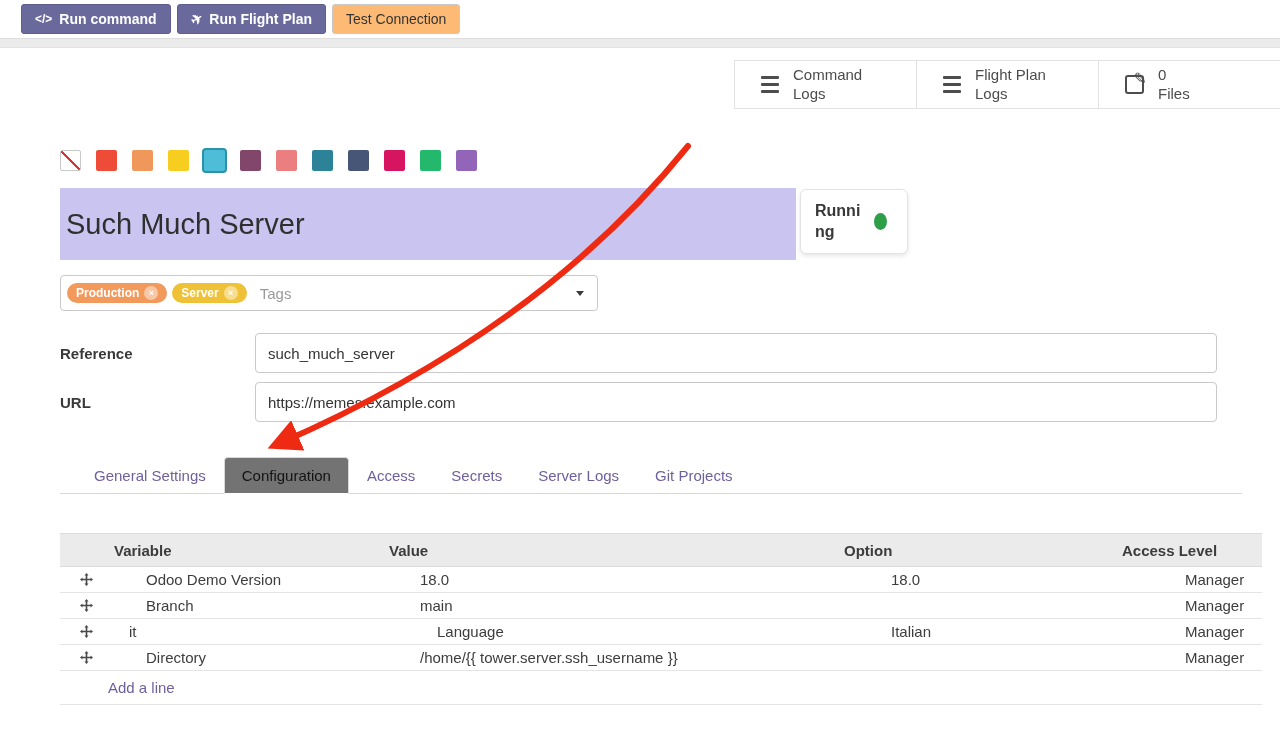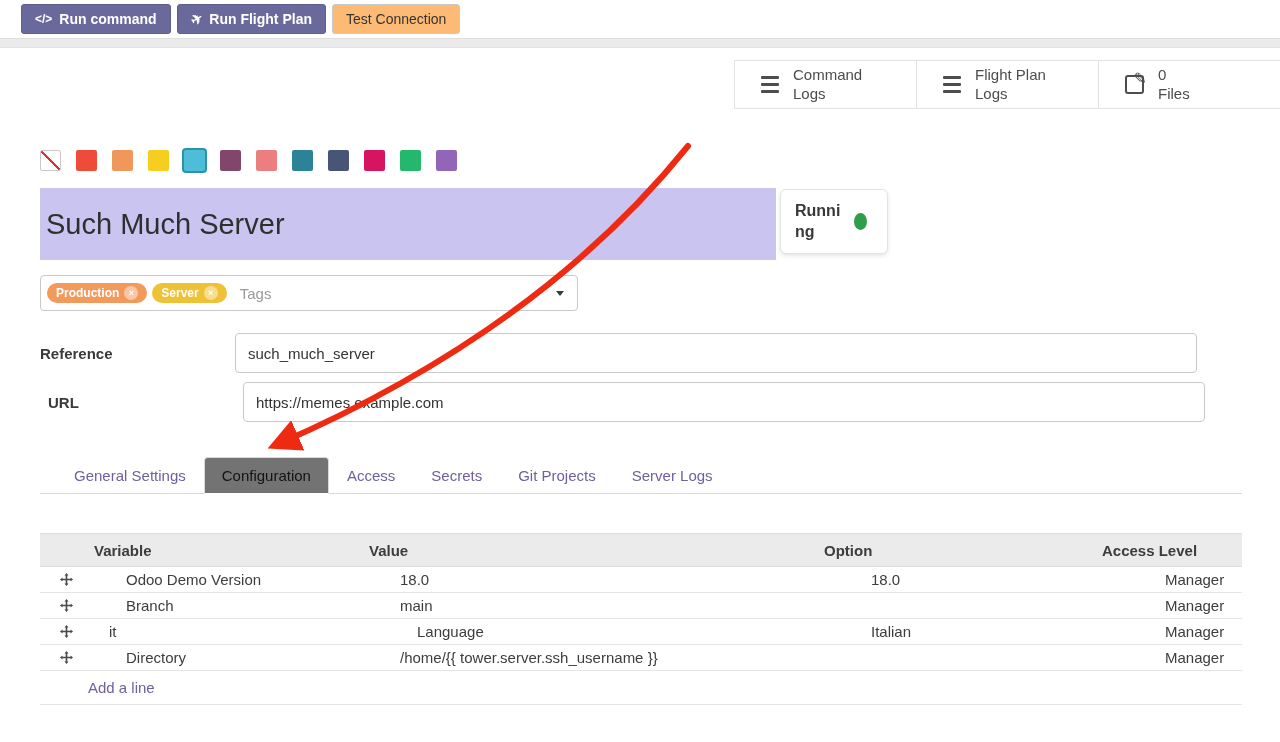--- a/index.html
+++ b/index.html
@@ -29,21 +29,21 @@
                 border-top:1px solid #e2e2e2; border-bottom:1px solid #e2e2e2; }
   .stat-btn { width:182px; height:47px; border-left:1px solid #e2e2e2; display:flex;
               align-items:center; gap:14px; padding-left:26px; cursor:pointer; background:#fff; }
   .stat-label { font-size:15px; color:#4c4c4c; line-height:1.25; width:96px; display:flex; flex-direction:column; }
   .burger { display:flex; flex-direction:column; gap:4px; }
   .burger i { display:block; width:18px; height:3px; background:#4d4d4d; border-radius:1px; }
   .pencil-box { width:19px; height:19px; border:2px solid #4d4d4d; border-radius:3px; position:relative; }
   .pencil-box::after { content:"✎"; position:absolute; top:-8px; right:-5px; font-size:16px; color:#4d4d4d; }
 
   
-  .sheet { padding:0 38px 0 40px; position:relative; }
+  .sheet { padding:0 38px 0 60px; position:relative; }
 
   .swatch-row { margin-top:40px; display:flex; gap:15px; align-items:center; height:24px; }
   .swatch { width:21px; height:21px; border-radius:2px; cursor:pointer; display:inline-block; }
   .swatch.none { background:#fff; border:1px solid #c9c9c9;
     background-image:linear-gradient(45deg, transparent 45%, #e03131 45%, #e03131 55%, transparent 55%); }
   .swatch.selected { box-shadow:0 0 0 2px #2a93ab; }
 
   .title-row { margin-top:16px; display:flex; align-items:flex-start; gap:4px; }
   .title-hl { width:736px; height:72px; background:#c9c4f0; display:flex; align-items:center;
               padding-left:6px; font-size:29px; color:#2f2f2f; }
@@ -58,21 +58,21 @@
   .tag { display:inline-flex; align-items:center; gap:5px; padding:3px 9px; border-radius:11px;
          color:#fff; font-size:12px; font-weight:bold; cursor:default; }
   .tag-x { width:14px; height:14px; border-radius:50%; background:rgba(255,255,255,.45); color:#fff;
            font-size:9px; line-height:14px; text-align:center; cursor:pointer; }
   .tags-placeholder { color:#9a9a9a; font-size:15px; margin-left:8px; }
   .caret { position:absolute; right:13px; top:15px; width:0; height:0;
            border-left:4px solid transparent; border-right:4px solid transparent; border-top:5px solid #3a3a3a; }
 
   .field-row { display:flex; align-items:center; }
   .field-row.first { margin-top:22px; }
-  .field-row.next { margin-top:9px;margin-left:8px; }
+  .field-row.next { margin-top:9px; }
   .field-row label { width:195px; font-weight:bold; font-size:15px; color:#3a3a3a; flex:none; }
   .field-row input { width:962px; height:40px; border:1px solid #c9c9c9; border-radius:4px;
                      font-size:15px; color:#333; padding:0 12px; font-family:inherit; outline:none; }
 
   
   .tabs { margin-top:34px; display:flex; border-bottom:1px solid #d8d8d8; height:38px; align-items:flex-end; }
   .tab { padding:9px 17px; font-size:15px; color:#6f5f9c; cursor:pointer; white-space:nowrap;
          border:1px solid transparent; margin-bottom:-1px; }
   .tab:first-child { margin-left:16px; }
   .tab.active { color:#141414; background:#737373; border-color:#d8d8d8 #d8d8d8 #fff; border-radius:4px 4px 0 0; }
@@ -189,22 +189,22 @@
   <div class="field-row next">
     <label>URL</label>
     <input type="text" value="https://memes.example.com" style="">
   </div>
 
   <div class="tabs" id="tabs">
       <span class="tab">General Settings</span>
       <span class="tab active">Configuration</span>
       <span class="tab">Access</span>
       <span class="tab">Secrets</span>
+      <span class="tab">Server Logs</span>
       <span class="tab">Git Projects</span>
-      <span class="tab">Server Logs</span>
     </div>
 
   <div class="cfg-table">
     <div class="thead" id="thead">
         <div class="th"></div>
         <div class="th">Variable</div>
         <div class="th">Value</div>
         <div class="th">Option</div>
         <div class="th">Access Level</div>
       </div>

